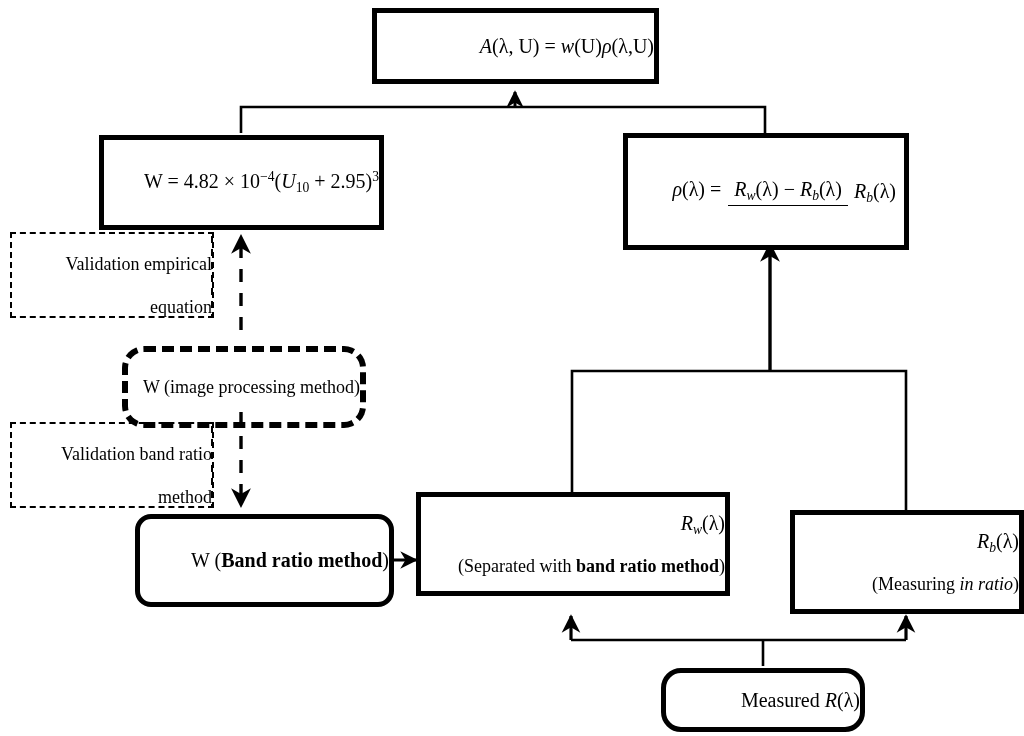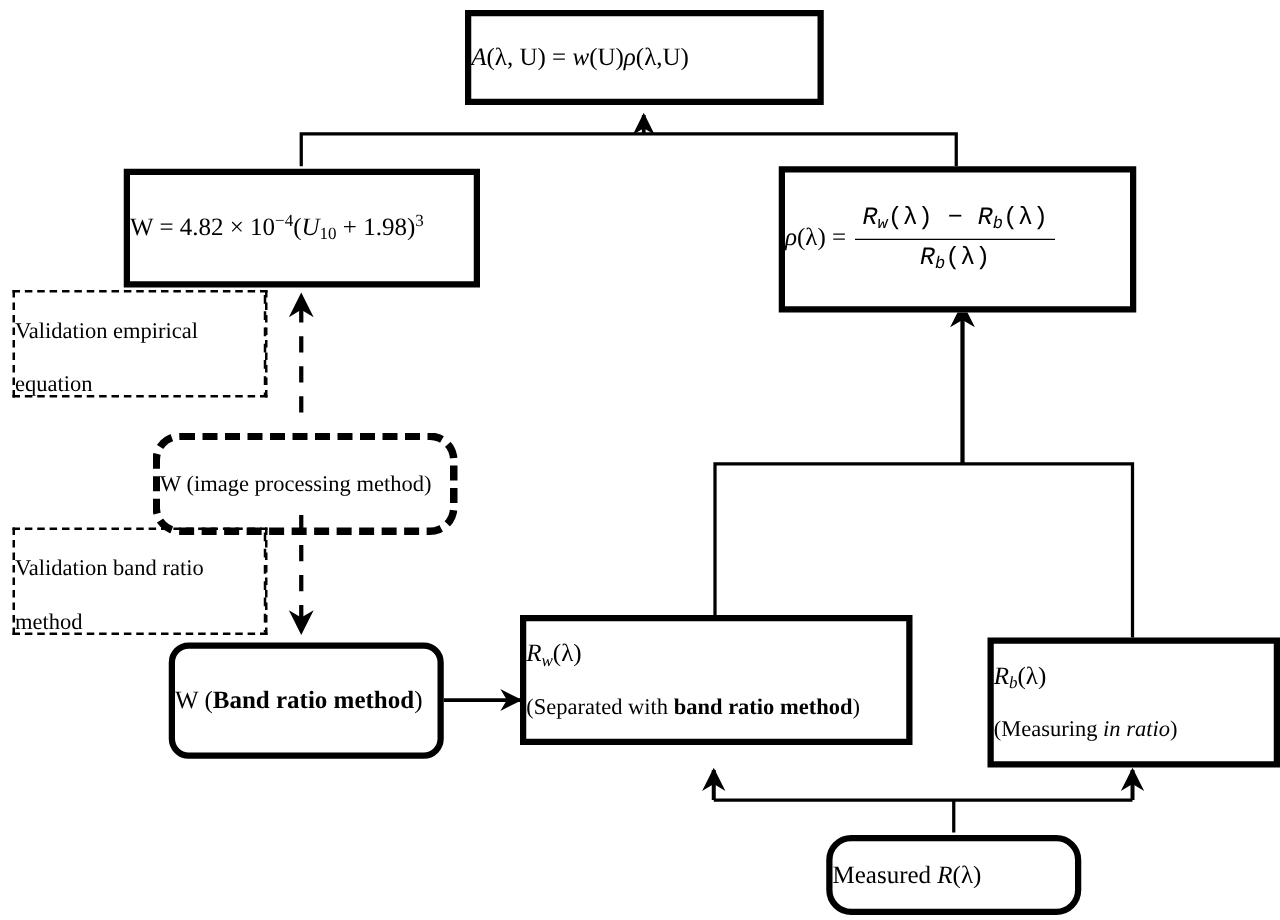--- a/index.html
+++ b/index.html
@@ -14,21 +14,21 @@
     background: #ffffff;
     font-family: "Liberation Serif", "DejaVu Serif", serif;
     color: #000000;
     overflow: hidden;
   }
   .node {
     position: absolute;
     box-sizing: border-box;
     display: flex;
     flex-direction: column;
-    align-items: flex-start;
+    align-items: flex-end;
     justify-content: center;
     text-align: center;
     background: #ffffff;
     z-index: 3;
   }
   .solid-box {
     border: 5px solid #000000;
   }
   .rounded-solid {
     border: 5px solid #000000;
@@ -67,25 +67,23 @@
     vertical-align: -0.28em;
     font-style: normal;
   }
   .sup {
     font-size: 0.68em;
     vertical-align: 0.5em;
     font-style: normal;
   }
   .frac {
     display: inline-flex;
-    flex-direction: column;
     align-items: center;
     vertical-align: middle;
     margin: 0 2px;
-    font-family: Liberation Mono, monospace;
   }
   .frac .num {
     padding: 0 6px 1px 6px;
     border-bottom: 1.8px solid #000;
   }
   .frac .den {
     padding: 2px 6px 0 6px;
   }
   .line2 { margin-top: 16px; }
   .bold { font-weight: bold; }
@@ -152,21 +150,21 @@
       <span class="mup">=</span>
       <span class="mi">w</span><span class="mup">(U)</span><span class="mi">ρ</span><span class="mup">(λ,U)</span>
     </div>
   </div>
 
   <div class="node solid-box" style="left:99px; top:135px; width:285px; height:95px;">
     <div class="ftext">
       <span class="mup">W</span>
       <span class="mup">=</span>
       <span class="mup">4.82 × 10</span><span class="sup">−4</span><span class="mup">(</span><span class="mi">U</span><span class="subup">10</span>
-      <span class="mup">+ 1.98</span><span class="mup">)</span><span class="sup">3</span>
+      <span class="mup">+ 2.95</span><span class="mup">)</span><span class="sup">3</span>
     </div>
   </div>
 
   <div class="node solid-box" style="left:623px; top:133px; width:286px; height:117px;">
     <div class="ftext">
       <span class="mi">ρ</span><span class="mup">(λ)</span>
       <span class="mup">=</span>
       <span class="frac">
         <span class="num"><span class="mi">R</span><span class="sub">w</span><span class="mup">(λ)</span> <span class="mup">−</span> <span class="mi">R</span><span class="sub">b</span><span class="mup">(λ)</span></span>
         <span class="den"><span class="mi">R</span><span class="sub">b</span><span class="mup">(λ)</span></span>
@@ -181,21 +179,21 @@
 
   <div class="node dashed-bold" style="left:122px; top:346px; width:244px; height:82px;">
     <div class="ftext small">W (image processing method)</div>
   </div>
 
   <div class="node dashed-thin" style="left:10px; top:422px; width:204px; height:86px;">
     <div class="ftext small wrap">Validation band ratio</div>
     <div class="ftext small wrap line2">method</div>
   </div>
 
-  <div class="node rounded-solid" style="left:135px; top:514px; width:220px; height:93px;">
+  <div class="node rounded-solid" style="left:135px; top:514px; width:259px; height:93px;">
     <div class="ftext">
       <span>W (</span><span class="bold">Band ratio method</span><span>)</span>
     </div>
   </div>
 
   <div class="node solid-box" style="left:416px; top:492px; width:314px; height:104px;">
     <div class="ftext">
       <span class="mi">R</span><span class="sub">w</span><span class="mup">(λ)</span>
     </div>
     <div class="ftext small line2">

